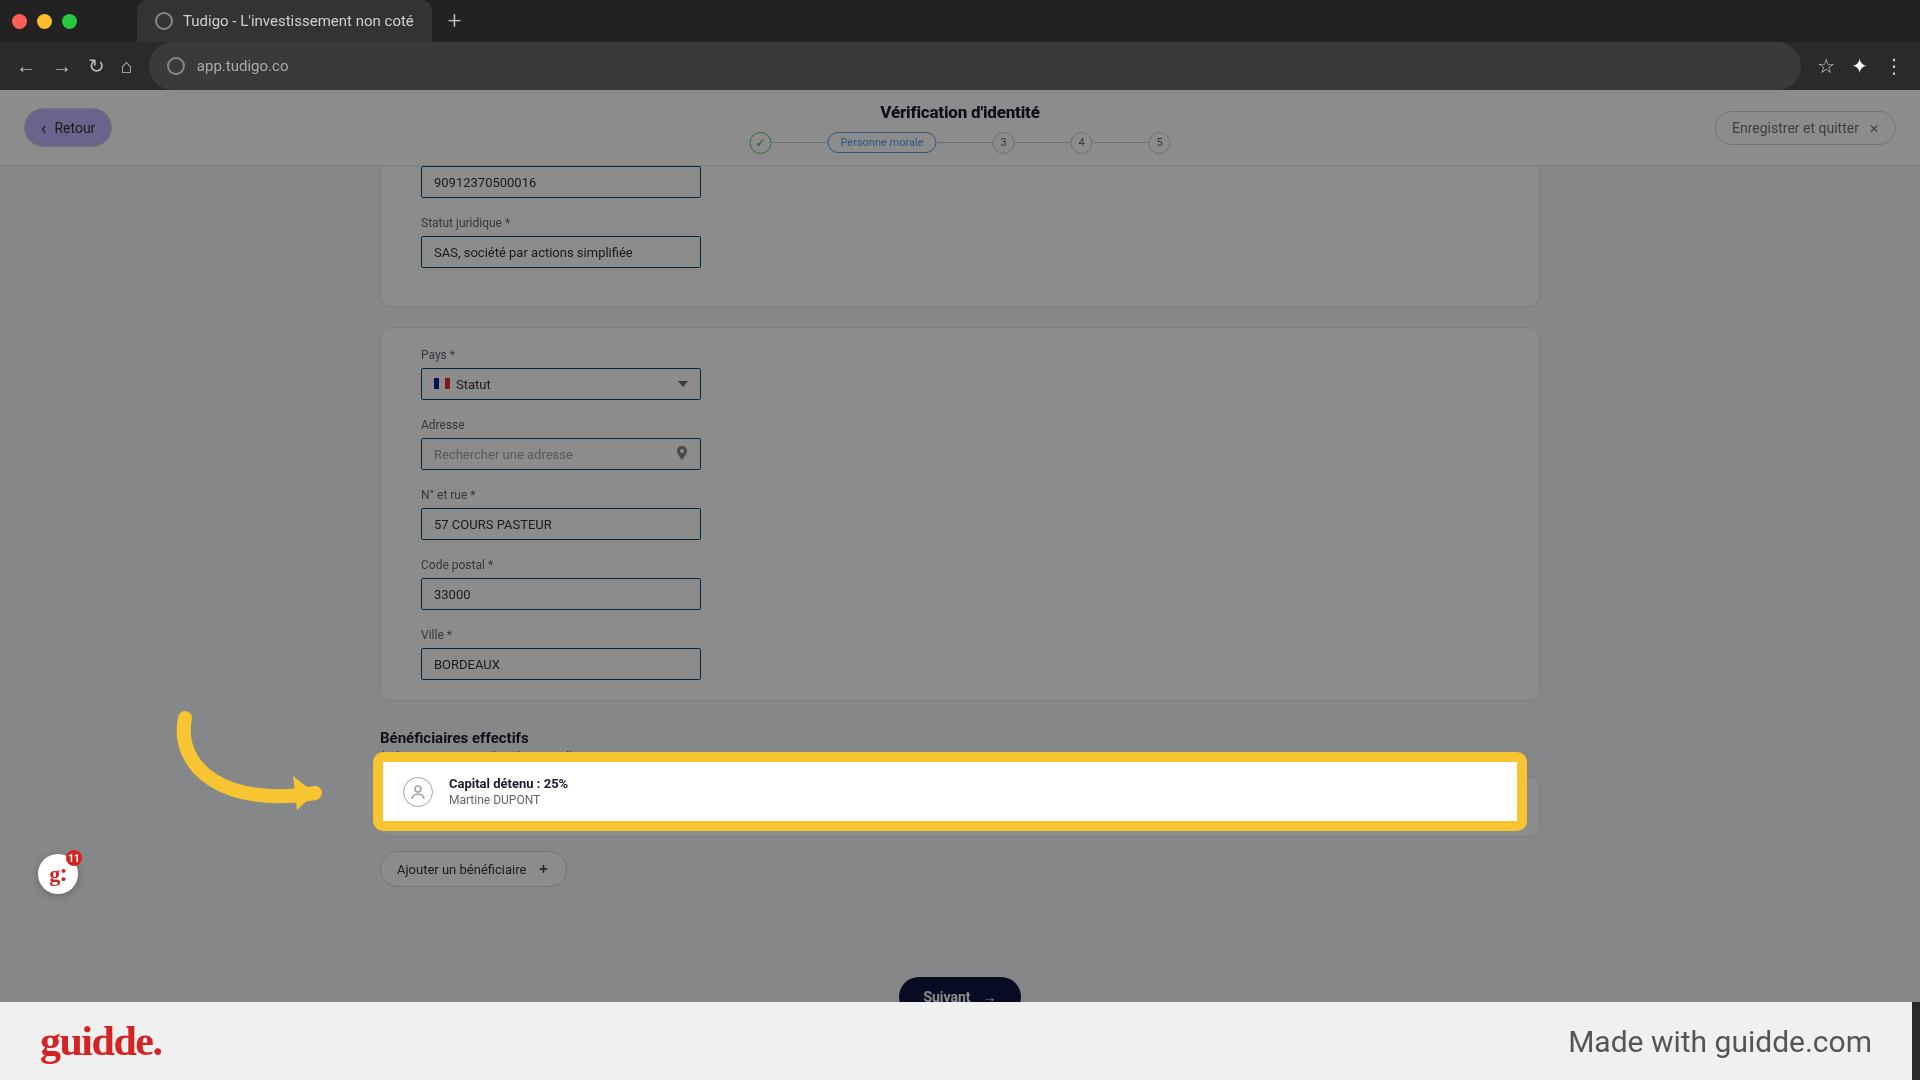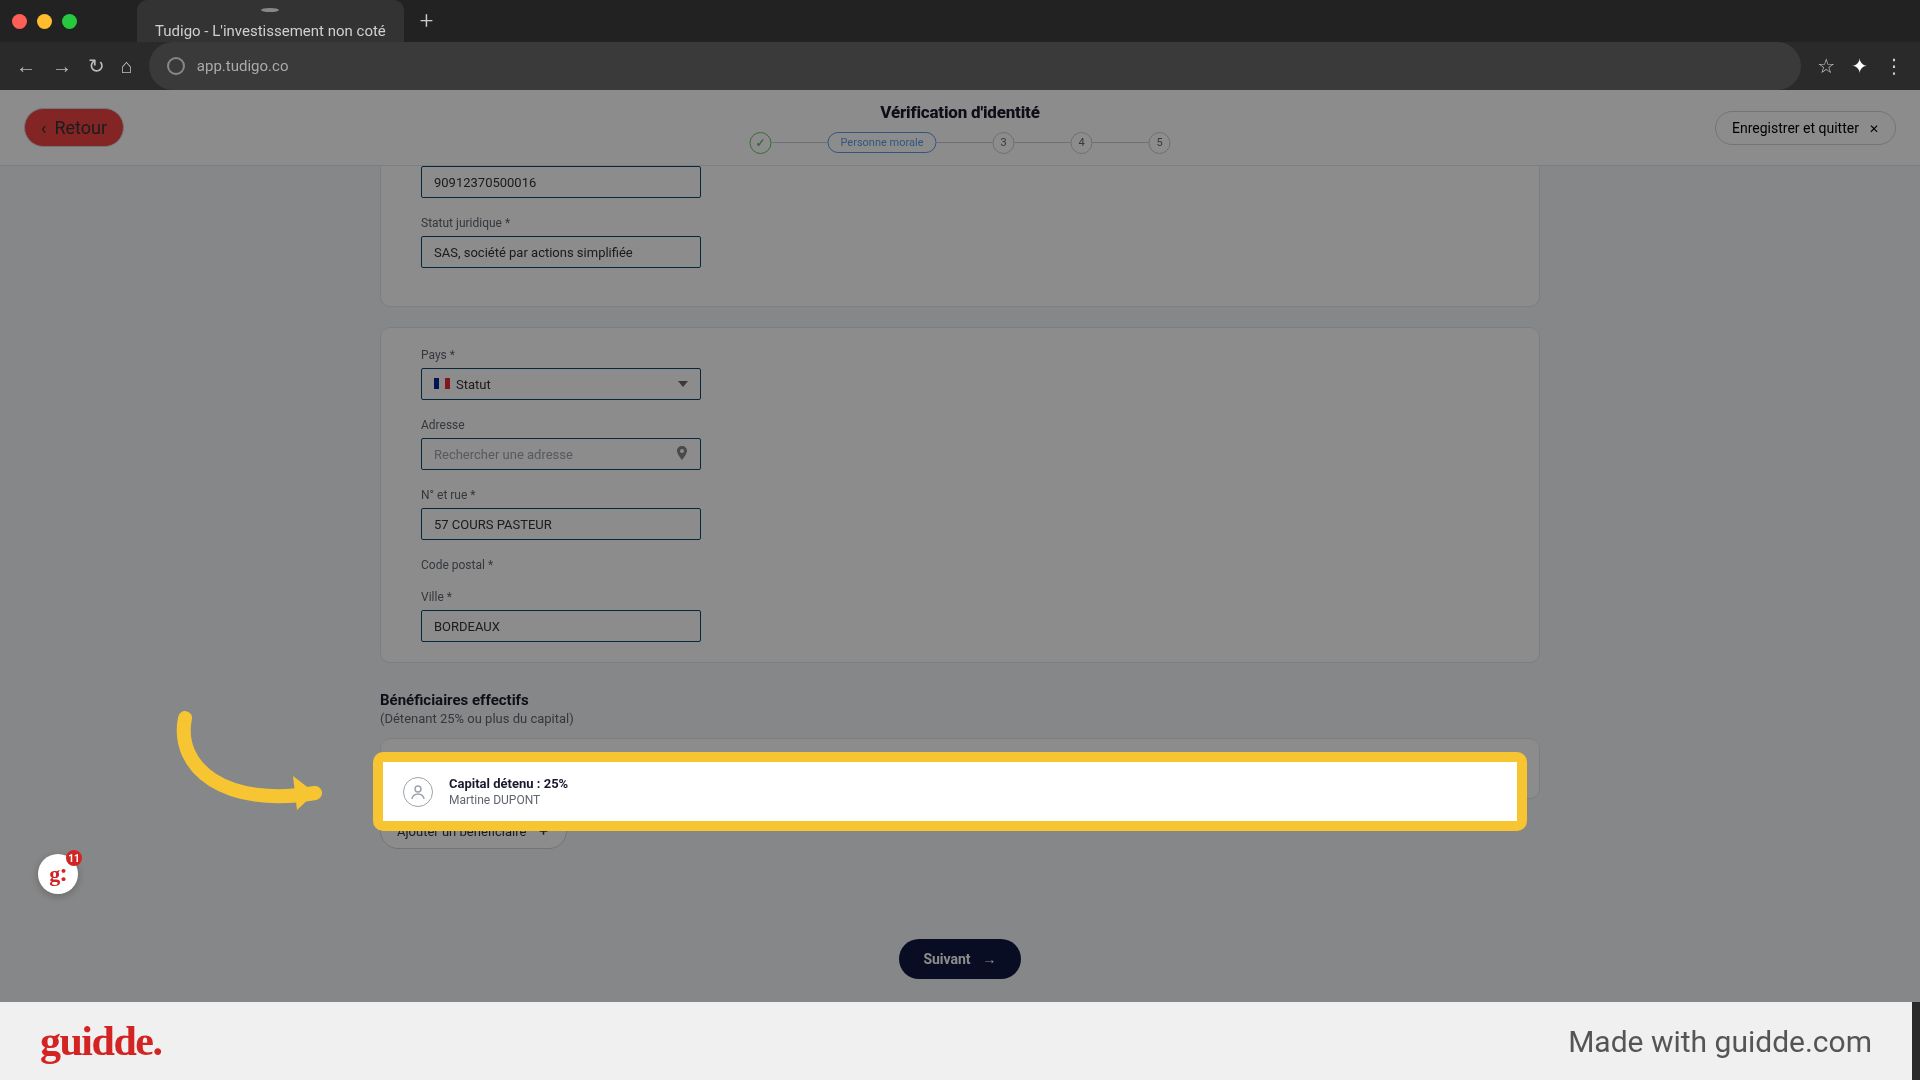--- a/index.html
+++ b/index.html
@@ -6,38 +6,38 @@
   body { background: #2a2a2a; width: 1920px; height: 1080px; overflow: hidden; position: relative; }
 
   
   .browser-chrome { background: #2a2a2a; }
   .tab-bar { height: 42px; background: #222; display: flex; align-items: center; padding: 0 12px; }
   .mac-dots { display: flex; gap: 10px; margin-right: 30px; }
   .mac-dot { width: 15px; height: 15px; border-radius: 50%; }
   .mac-dot.red { background: #ff5f56; }
   .mac-dot.yellow { background: #ffbd2e; }
   .mac-dot.green { background: #27c93f; }
-  .tab { display: flex; align-items: center; gap: 10px; background: #333; border-radius: 10px 10px 0 0; padding: 8px 18px; height: 100%; color: #cfcfcf; font-size: 15px; margin-left: 30px; flex-direction: column; }
+  .tab { display: flex; align-items: center; gap: 10px; background: #333; border-radius: 10px 10px 0 0; padding: 8px 18px; height: 100%; color: #cfcfcf; font-size: 15px; margin-left: 30px; }
   .tab .favicon { width: 18px; height: 18px; border: 2px solid #888; border-radius: 50%; display: inline-block; }
   .new-tab { color: #ccc; font-size: 24px; margin-left: 16px; font-weight: 300; }
 
   .addr-bar { height: 48px; display: flex; align-items: center; padding: 0 16px; gap: 16px; }
   .nav-btn { color: #bbb; font-size: 20px; cursor: pointer; }
   .url-area { flex: 1; background: #3a3a3a; border-radius: 24px; height: 48px; display: flex; align-items: center; padding: 0 18px; gap: 12px; }
   .url-area .globe { width: 18px; height: 18px; border: 2px solid #888; border-radius: 50%; }
   .url-text { color: #aaa; font-size: 15px; }
   .toolbar-icon { color: #ccc; font-size: 20px; cursor: pointer; }
 
   
   .page-wrap { position: relative; background: #f5f6f7; height: 912px; }
   .page-dim { position: absolute; inset: 0; background: rgba(0,0,0,0.45); pointer-events: none; z-index: 5; }
 
   .page-header { height: 76px; border-bottom: 1px solid #e3e5e8; display: flex; align-items: center; justify-content: space-between; padding: 0 24px; position: relative; background: #fff; }
-  .back-btn { border: 1px solid #d0d3d7; border-radius: 999px; padding: 8px 16px; font-size: 18px; color: #333; display: flex; align-items: flex-end; gap: 8px; background: #ef4444; cursor: pointer; }
-  .save-btn { border: 1px solid #d0d3d7; border-radius: 999px; padding: 8px 16px; font-size: 14px; color: #000000; display: flex; align-items: center; gap: 10px; background: #fff; cursor: pointer; justify-content: center; }
+  .back-btn { border: 1px solid #d0d3d7; border-radius: 999px; padding: 8px 16px; font-size: 14px; color: #333; display: flex; align-items: center; gap: 8px; background: #c4b5fd; cursor: pointer; }
+  .save-btn { border: 1px solid #d0d3d7; border-radius: 999px; padding: 8px 16px; font-size: 14px; color: #737373; display: flex; align-items: center; gap: 10px; background: #fff; cursor: pointer; justify-content: center; }
   .header-center { position: absolute; left: 50%; transform: translateX(-50%); text-align: center; }
   .page-title { font-weight: 800; font-size: 17px; color: #1a1a2e; letter-spacing: -0.2px; }
   .stepper { display: flex; align-items: center; gap: 0; margin-top: 10px; justify-content: center; }
   .step { width: 22px; height: 22px; border-radius: 50%; border: 1.5px solid #c8ccd2; background: #fff; display: flex; align-items: center; justify-content: center; font-size: 11px; color: #666; }
   .step.done { border-color: #6bc26b; color: #6bc26b; }
   .step-label { border: 1.5px solid #5b9de8; color: #5b9de8; border-radius: 999px; padding: 3px 12px; font-size: 11px; background: #fff; }
   .step-line { width: 56px; height: 1.5px; background: #c8ccd2; }
 
   .form-area { width: 1160px; margin: 0 auto; background: transparent; overflow-y: auto; height: calc(912px - 76px); padding-bottom: 30px; position: relative; }
   .card { border: 1px solid #e3e5e8; border-radius: 10px; padding: 20px 0; margin-top: 0; background: #fff; }
@@ -183,20 +183,23 @@
         </div>
       </div>
       <div class="field">
         <label class="field-label">N° et rue *</label>
         <div class="field-input">
             <span>57 COURS PASTEUR</span>
           </div>
       </div>
       <div class="field">
         <label class="field-label">Code postal *</label>
+        <div class="field-input">
+            <span>33000</span>
+          </div>
       </div>
       <div class="field" style="margin-bottom:0;">
         <label class="field-label">Ville *</label>
         <div class="field-input">
             <span>BORDEAUX</span>
           </div>
       </div>
     </div>
 
     <div style="padding:0 0;">

